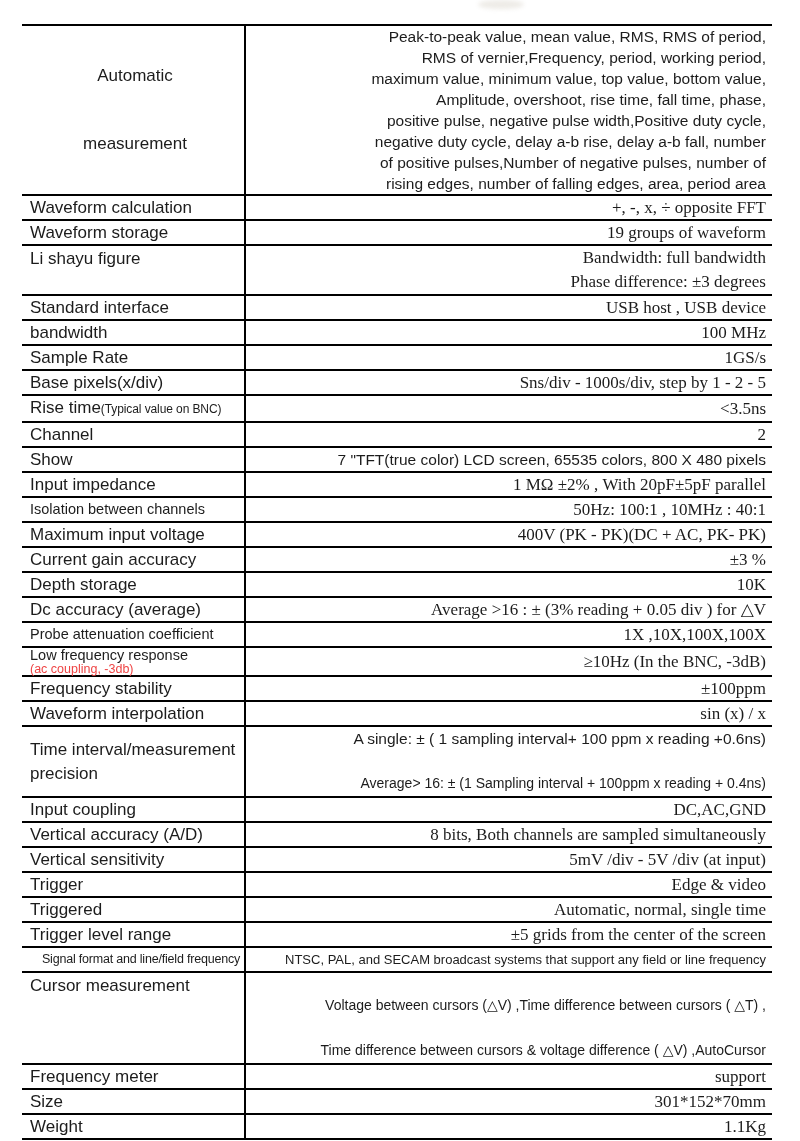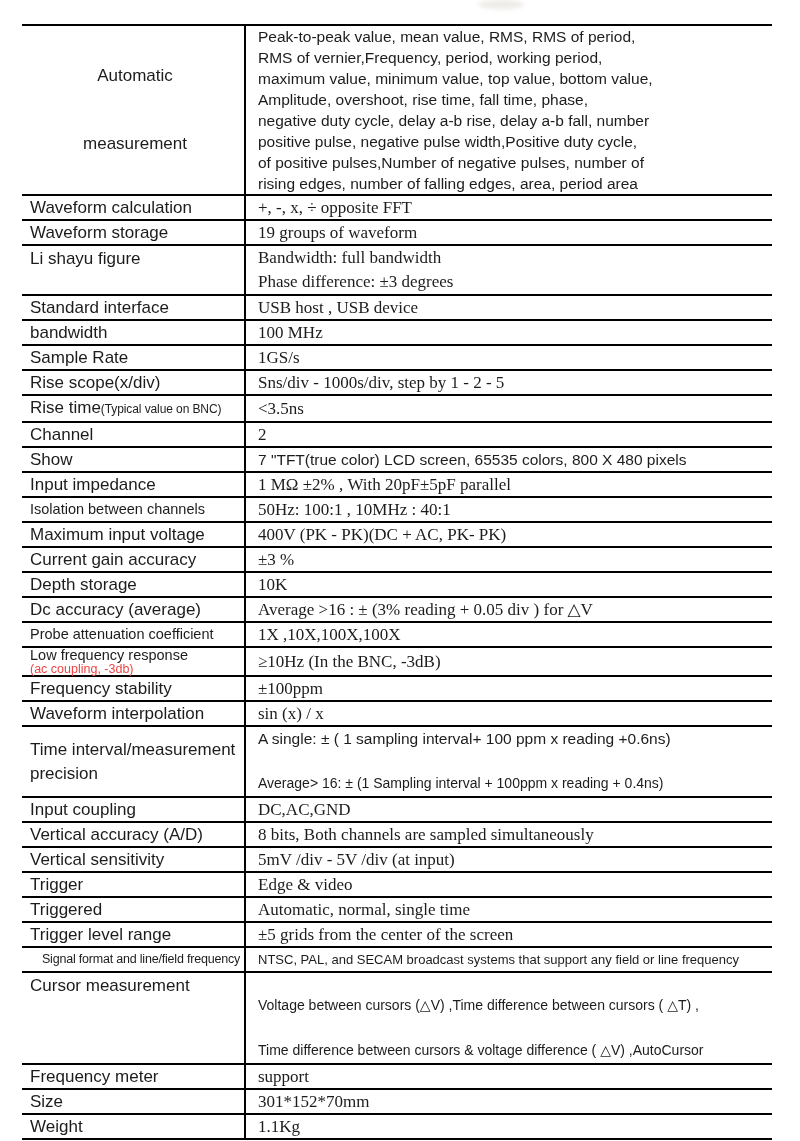--- a/index.html
+++ b/index.html
@@ -28,21 +28,21 @@
     display: flex;
     border-bottom: 2px solid #000;
     min-height: 23px;
   }
   .cell { box-sizing: border-box; display: flex; flex-direction: column; justify-content: center; }
   .label-cell {
     width: 224px; flex: 0 0 224px;
     padding: 0 4px 0 8px;
     border-right: 2px solid #000;
   }
-  .value-cell { flex: 1 1 auto; padding: 0 6px 0 12px; overflow: hidden; }
+  .value-cell { flex: 1 1 auto; padding: 0 6px 0 12px; overflow: hidden; align-items: flex-end; }
 
   .lline { line-height: 23px; white-space: nowrap; }
   .vline { line-height: 23px; white-space: nowrap; }
 
   
   .multi .vline, .multi .lline { line-height: 24px; }
   
   .dense .vline { line-height: 21px; }
   .dense .lline { line-height: 28px; }
 
@@ -75,22 +75,22 @@
       <div class="row dense">
         <div class="cell label-cell sz-l-n noteless center">
           <div class="lline">Automatic</div>
           <div class="lline">measurement</div>
         </div>
         <div class="cell value-cell">
           <div class="vline sz-m">Peak-to-peak value, mean value, RMS, RMS of period,</div>
           <div class="vline sz-m">RMS of vernier,Frequency, period, working period,</div>
           <div class="vline sz-m">maximum value, minimum value, top value, bottom value,</div>
           <div class="vline sz-m">Amplitude, overshoot, rise time, fall time, phase,</div>
+          <div class="vline sz-m"> positive pulse, negative pulse width,Positive duty cycle,</div>
           <div class="vline sz-m">negative duty cycle, delay a-b rise, delay a-b fall, number</div>
-          <div class="vline sz-m"> positive pulse, negative pulse width,Positive duty cycle,</div>
           <div class="vline sz-m">of positive pulses,Number of negative pulses, number of</div>
           <div class="vline sz-m">rising edges, number of falling edges, area, period area</div>
         </div>
       </div>
       <div class="row">
         <div class="cell label-cell sz-l-n noteless">
           <div class="lline">Waveform calculation</div>
         </div>
         <div class="cell value-cell">
           <div class="vline sz-n">+, -, x,  ÷  opposite FFT</div>
@@ -132,21 +132,21 @@
       <div class="row">
         <div class="cell label-cell sz-l-n noteless">
           <div class="lline">Sample Rate</div>
         </div>
         <div class="cell value-cell">
           <div class="vline sz-n">1GS/s</div>
         </div>
       </div>
       <div class="row">
         <div class="cell label-cell sz-l-n noteless">
-          <div class="lline">Rise scope(x/div)</div>
+          <div class="lline">Base pixels(x/div)</div>
         </div>
         <div class="cell value-cell">
           <div class="vline sz-n">Sns/div - 1000s/div, step by 1 - 2 - 5</div>
         </div>
       </div>
       <div class="row">
         <div class="cell label-cell sz-l-n noteless">
           <div class="lline"><span>Rise time</span><span class="inline-note">(Typical value on BNC)</span></div>
         </div>
         <div class="cell value-cell">

